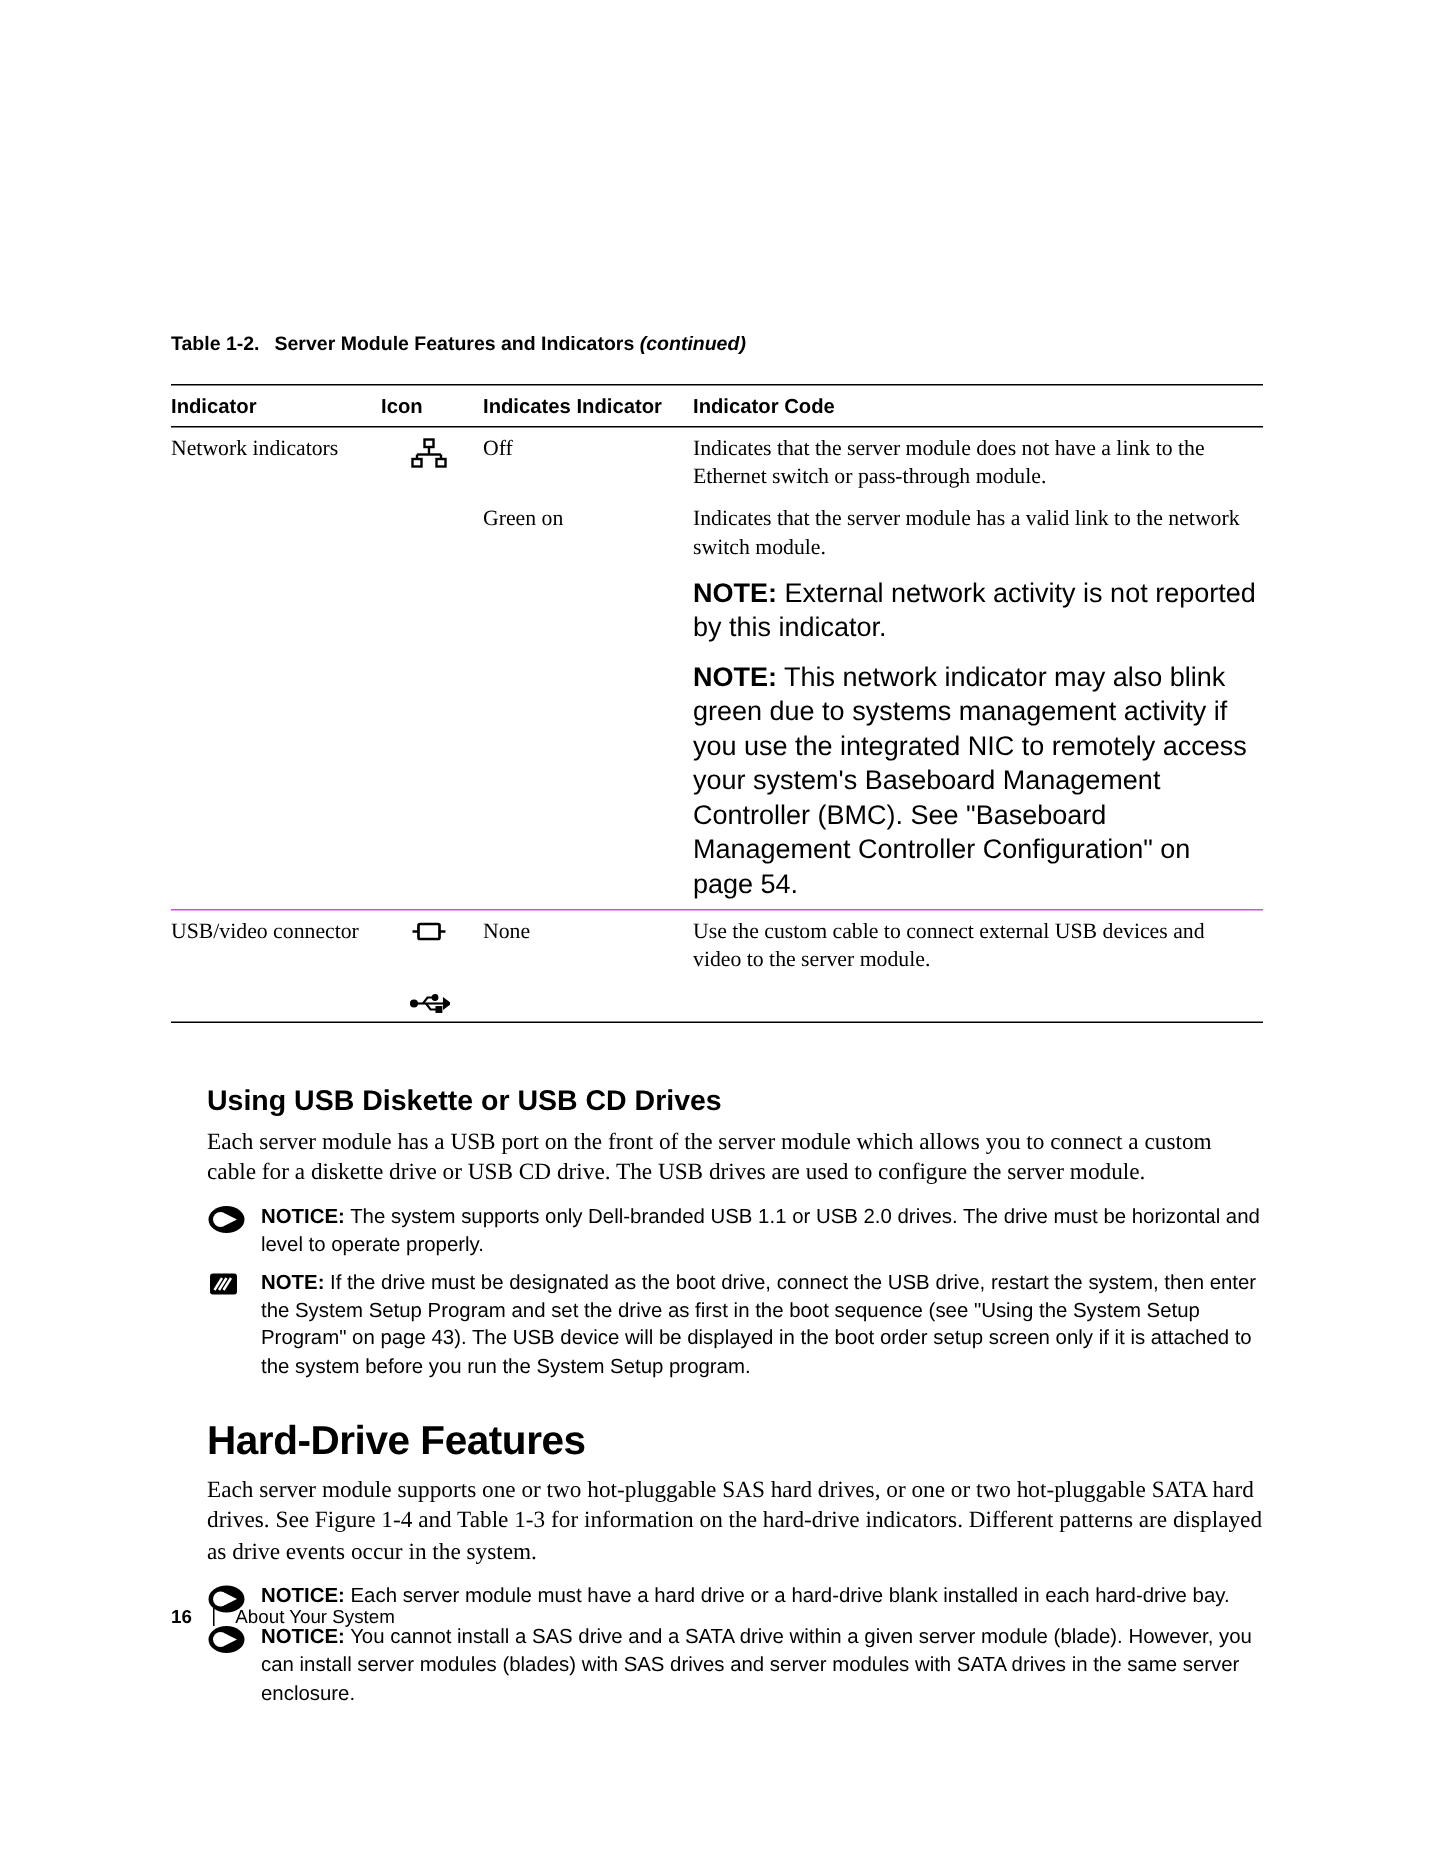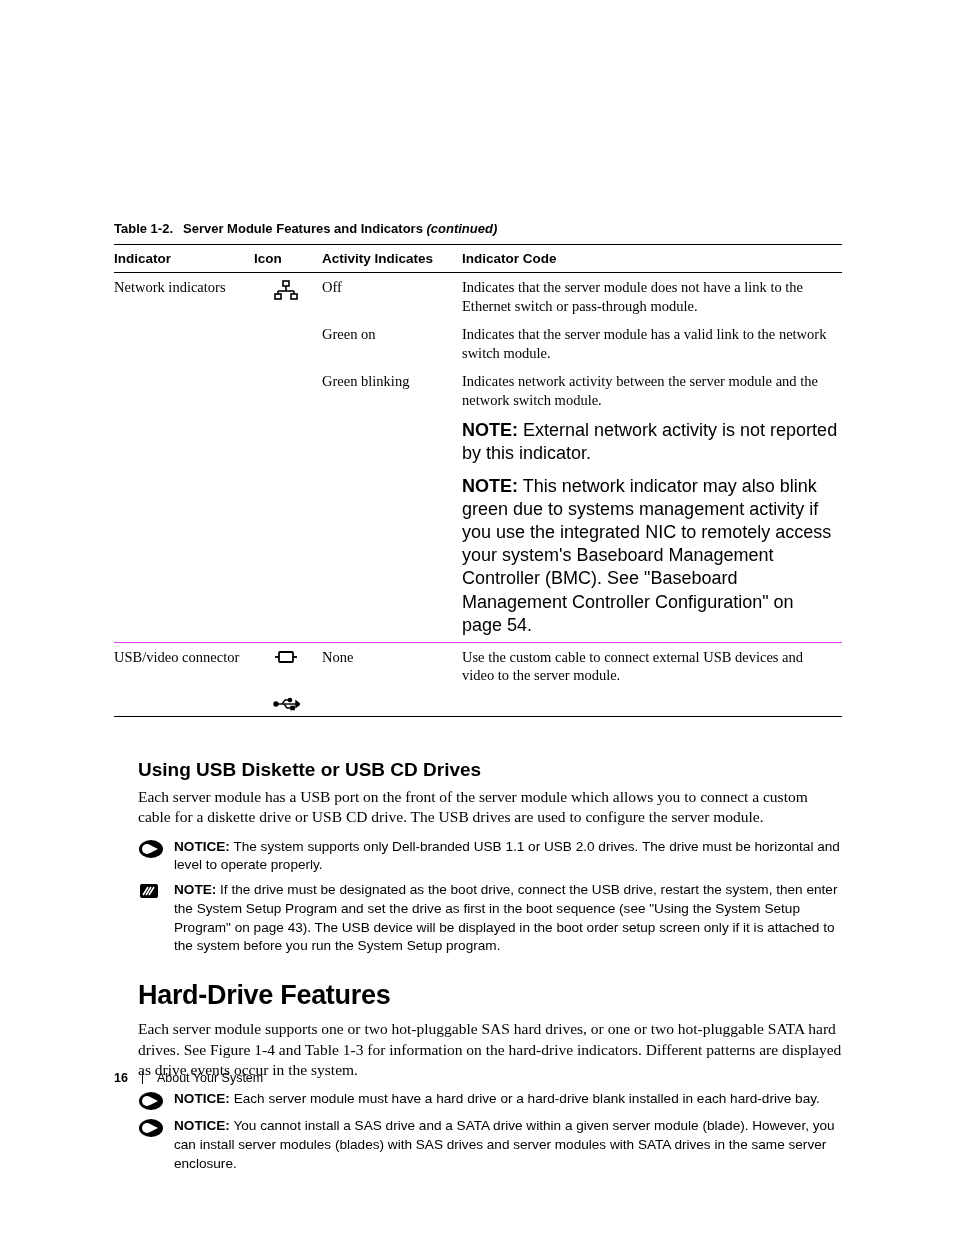--- a/index.html
+++ b/index.html
@@ -16,21 +16,21 @@
     box-sizing: border-box;
     padding: 221px 112px 0 114px;
   }
   .bold { font-weight: bold; }
   .italic { font-style: italic; }
 
   .table-caption {
     font-family: Arial, Helvetica, sans-serif;
     font-weight: bold;
     font-size: 13px;
-    margin-bottom: 8px;
+    margin-bottom: 20px;
   }
   .table-caption .gap { display:inline-block; width:10px; }
 
   table.indicator {
     width: 100%;
     border-collapse: collapse;
     font-size: 14.5px;
   }
   table.indicator th {
     font-family: Arial, Helvetica, sans-serif;
@@ -129,21 +129,21 @@
     <colgroup>
       <col class="col-ind">
         <col class="col-icon">
         <col class="col-act">
         <col class="col-code">
     </colgroup>
     <thead>
       <tr>
         <th>Indicator</th>
         <th>Icon</th>
-        <th>Activity Indicates</th>
+        <th>Indicates Indicator</th>
         <th>Indicator Code</th>
       </tr>
     </thead>
     <tbody>
 
       <tr>
         <td>Network indicators</td>
         <td class="icon-cell">
           <span class="net-icon">
             <svg width="24" height="20" viewBox="0 0 24 20" stroke="#000" fill="none" stroke-width="1.6">
@@ -162,26 +162,20 @@
       </tr>
       <tr>
         <td></td>
           <td></td>
         <td>Green on</td>
         <td>Indicates that the server module has a valid link to the network switch module.</td>
       </tr>
       <tr>
         <td></td>
           <td></td>
-        <td>Green blinking</td>
-        <td>Indicates network activity between the server module and the network switch module.</td>
-      </tr>
-      <tr>
-        <td></td>
-          <td></td>
           <td></td>
         <td class="note-block">
           <span class="bold">NOTE:</span><span> External network activity is not reported by this indicator.</span>
         </td>
       </tr>
       <tr>
         <td></td>
           <td></td>
           <td></td>
         <td class="note-block">

